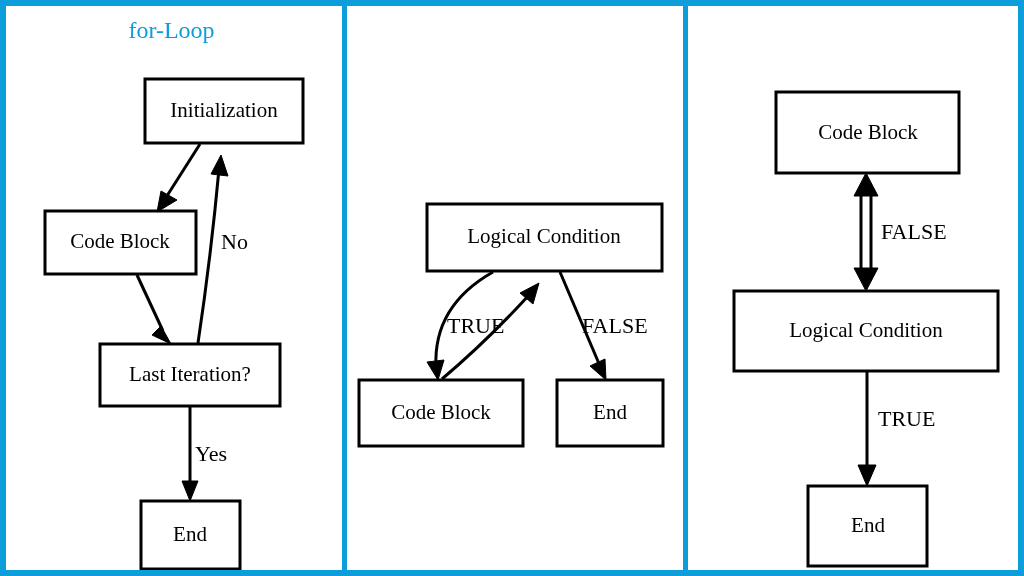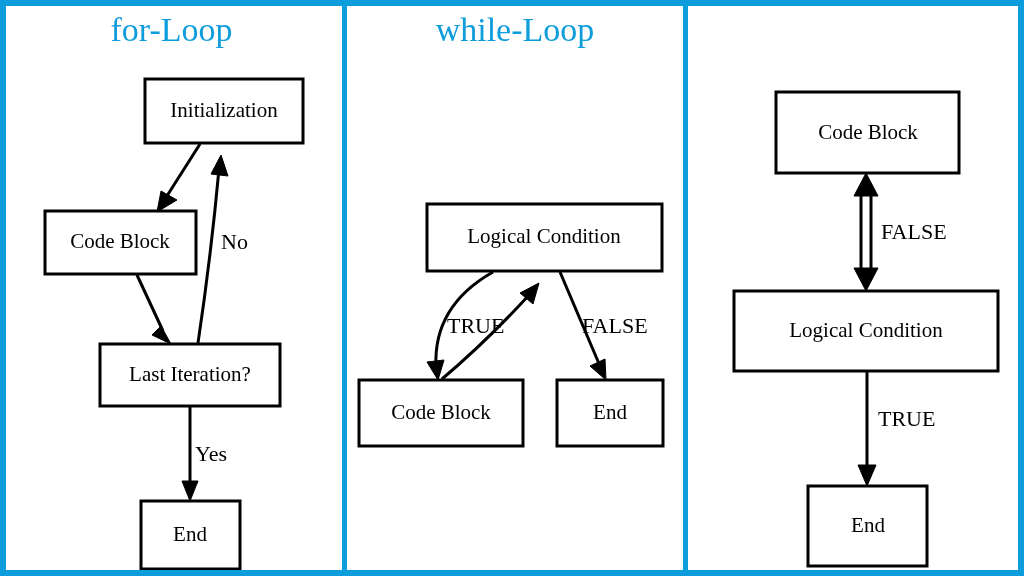--- a/index.html
+++ b/index.html
@@ -25,21 +25,21 @@
   }
   #panel-for{ left:0;   width:331px; }
   #panel-while{ left:336px; width:341px; border-left:5px solid #0d9ddb; }
   #panel-repeat{ left:677px; width:335px; border-left:5px solid #0d9ddb; }
   .panel-title{
     position:absolute;
     top:2px;
     left:0; right:0;
     text-align:center;
     color:#0d9ddb;
-    font-size:34px;
+    font-size:24px;
     line-height:44px;
     font-family:"Liberation Serif","DejaVu Serif",serif;
     white-space:nowrap;
   }
   .flow{ position:absolute; top:0; left:0; }
   .node-rect{ fill:#ffffff; stroke:#000000; stroke-width:3; }
   .node-label{
     font-family:"Liberation Serif","DejaVu Serif",serif;
     font-size:21px;
     fill:#000000;
@@ -104,21 +104,20 @@
 
       <g>
         <path class="edge" d="M 184 401 L 184 483"></path>
         <polygon class="edge-head" points="184,495 176,475 192,475"></polygon>
         <text class="edge-label" x="189" y="450">Yes</text>
       </g>
     </svg>
   </div>
 
   <div class="panel" id="panel-while">
-    <div class="panel-title">while-Loop</div>
 
     <svg class="flow" width="341" height="564" viewBox="0 0 341 564">
 
       <g>
         <rect class="node-rect" x="80" y="198" width="235" height="67"></rect>
         <text class="node-label" x="197" y="232">Logical Condition</text>
       </g>
 
       <g>
         <rect class="node-rect" x="12" y="374" width="164" height="66"></rect>

